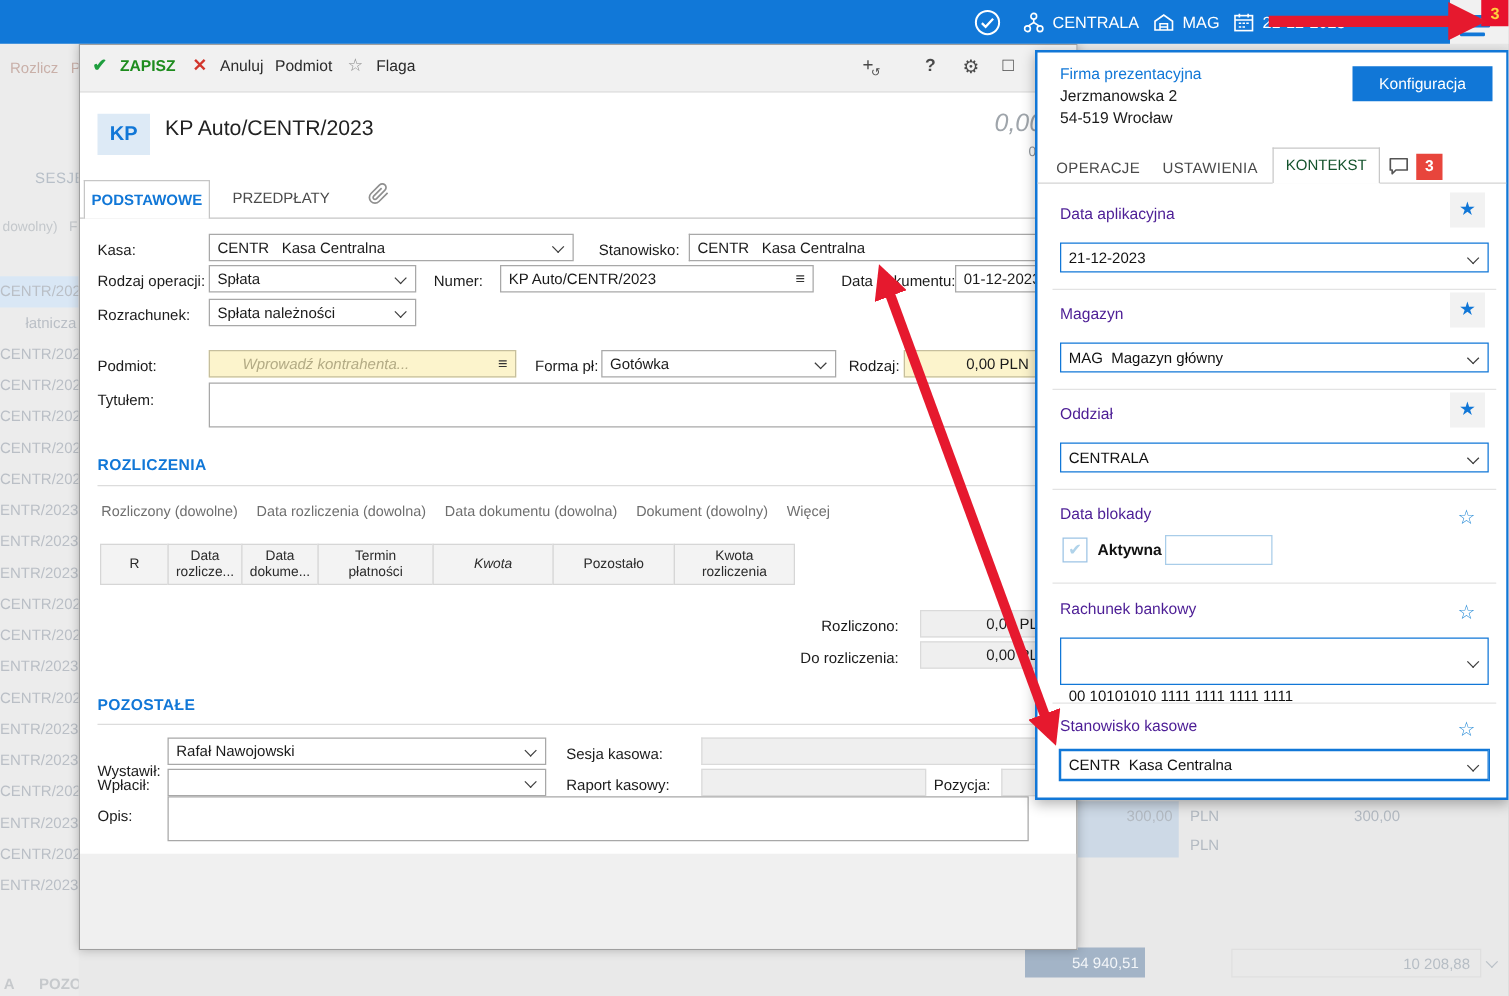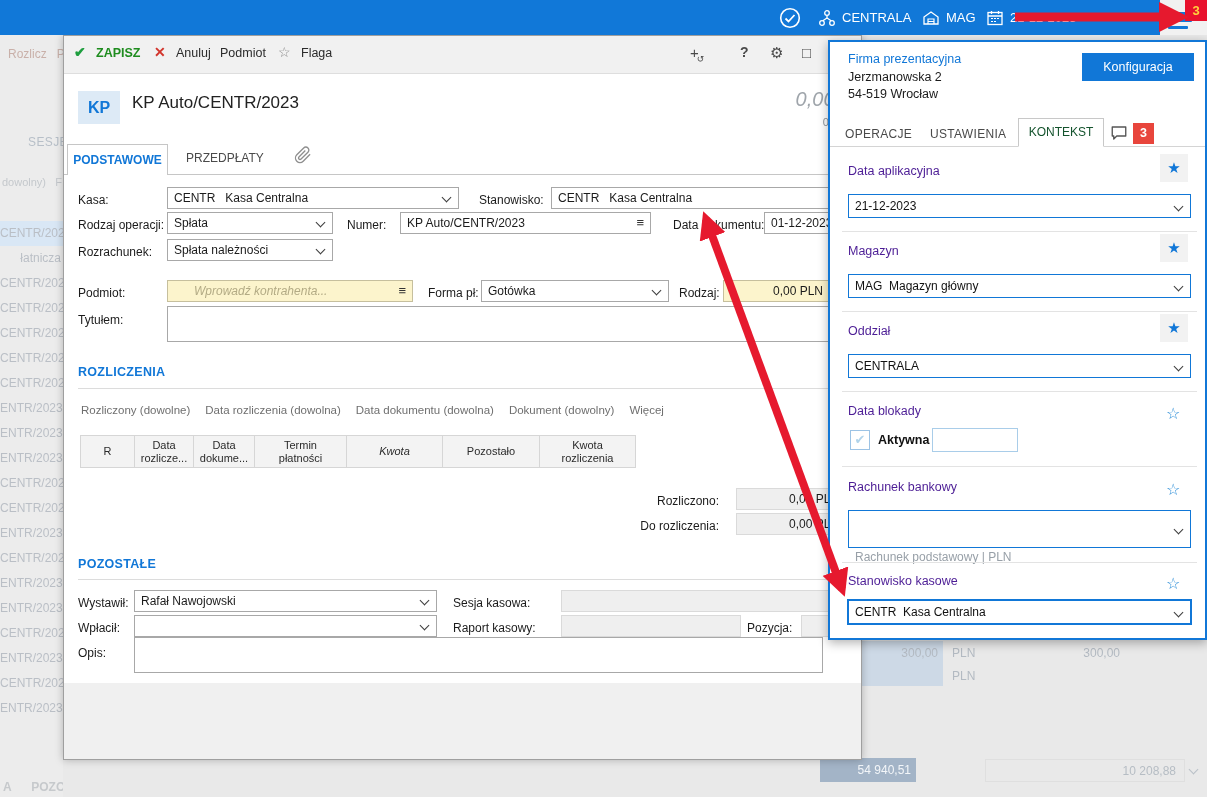--- a/index.html
+++ b/index.html
@@ -208,21 +208,21 @@
       </div>
 
     <div class="lbl" style="left:540px; top:454px; width:115px; text-align:right;">Rozliczono:</div>
     <div class="fld ro num" style="left:672px; top:452px; width:110px;">0,00 PLN</div>
     <div class="lbl" style="left:540px; top:479px; width:115px; text-align:right;">Do rozliczenia:</div>
     <div class="fld ro num" style="left:672px; top:477px; width:110px;">0,00 PLN</div>
 
     <div class="sect" style="left:14px; top:521px;">POZOSTAŁE</div>
     <div class="hline" style="left:14px; top:543px; width:773px;"></div>
 
-    <div class="lbl" style="left:14px; top:556px;">Wystawił:</div>
+    <div class="lbl" style="left:14px; top:570px;">Wystawił:</div>
     <div class="fld" style="left:70px; top:554px; width:303px;"><span>Rafał Nawojowski</span><span class="chev"></span></div>
     <div class="lbl" style="left:389px; top:556px;">Sesja kasowa:</div>
     <div class="fld ro" style="left:497px; top:554px; width:310px; border-right:none;"></div>
 
     <div class="lbl" style="left:14px; top:581px;">Wpłacił:</div>
     <div class="fld" style="left:70px; top:579px; width:303px;"><span class="chev"></span></div>
     <div class="lbl" style="left:389px; top:581px;">Raport kasowy:</div>
     <div class="fld ro" style="left:497px; top:579px; width:180px;"></div>
     <div class="lbl" style="left:683px; top:581px;">Pozycja:</div>
     <div class="fld ro" style="left:737px; top:579px; width:70px; border-right:none;"></div>
@@ -266,20 +266,21 @@
     <div class="p-lbl" style="top:362px;">Data blokady</div>
     <div class="staro" style="top:362px;">☆</div>
     <div class="p-check" style="top:388px;">✔</div>
     <div class="p-checklbl" style="top:391px;">Aktywna</div>
     <div class="p-emptybox" style="top:386px;"></div>
     <div class="pdiv" style="top:424px;"></div>
 
     <div class="p-lbl" style="top:438px;">Rachunek bankowy</div>
     <div class="staro" style="top:438px;">☆</div>
     <div class="pcombo2" style="top:468px;">
+      <div class="l1">00 10101010 1111 1111 1111 1111</div>
       <div class="l2">Rachunek podstawowy | PLN</div>
       <span class="chev"></span>
     </div>
     <div class="pdiv" style="top:520px;"></div>
 
     <div class="p-lbl" style="top:532px;">Stanowisko kasowe</div>
     <div class="staro" style="top:532px;">☆</div>
     <div class="pcombo" style="top:558px; box-shadow:0 0 0 1px #1177d7;"><span>CENTR  Kasa Centralna</span><span class="chev"></span></div>
   </div>
 

